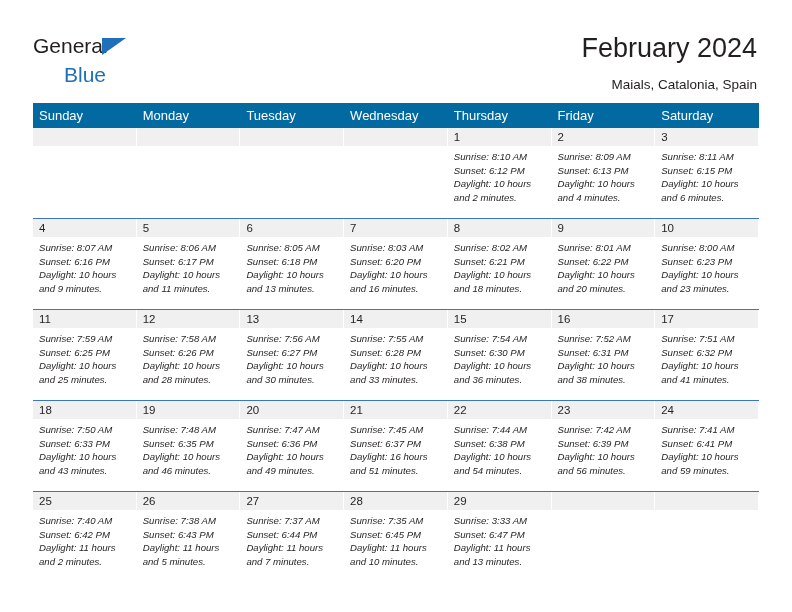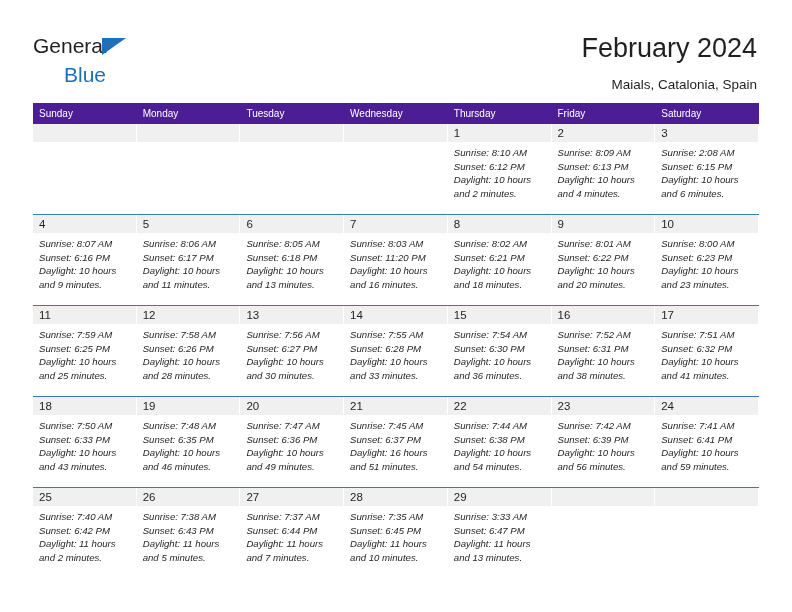--- a/index.html
+++ b/index.html
@@ -89,23 +89,23 @@
   
   .calendar {
     position: absolute;
     left: 33px;
     top: 103px;
     width: 726px;
     border-collapse: collapse;
     table-layout: fixed;
   }
   .calendar th {
-    background: #4c1d95;
+    background: #0369a1;
     color: #ffffff;
-    font-size: 10px;
+    font-size: 13px;
     font-weight: normal;
     text-align: left;
     padding: 5px 0 5px 6px;
     height: 18px;
     box-sizing: border-box;
     border: none;
   }
   .calendar td {
     width: 103.71px;
     height: 90px;
@@ -224,21 +224,21 @@
           <div class="daynum-band">2</div>
           <div class="cell-body">
             <div>Sunrise: 8:09 AM</div>
             <div>Sunset: 6:13 PM</div>
             <div class="daylight-line">Daylight: 10 hours and 4 minutes.</div>
           </div>
         </td>
         <td>
           <div class="daynum-band">3</div>
           <div class="cell-body">
-            <div>Sunrise: 2:08 AM</div>
+            <div>Sunrise: 8:11 AM</div>
             <div>Sunset: 6:15 PM</div>
             <div class="daylight-line">Daylight: 10 hours and 6 minutes.</div>
           </div>
         </td>
       </tr>
 
       <tr class="week">
         <td>
           <div class="daynum-band">4</div>
           <div class="cell-body">
@@ -260,21 +260,21 @@
           <div class="cell-body">
             <div>Sunrise: 8:05 AM</div>
             <div>Sunset: 6:18 PM</div>
             <div class="daylight-line">Daylight: 10 hours and 13 minutes.</div>
           </div>
         </td>
         <td>
           <div class="daynum-band">7</div>
           <div class="cell-body">
             <div>Sunrise: 8:03 AM</div>
-            <div>Sunset: 11:20 PM</div>
+            <div>Sunset: 6:20 PM</div>
             <div class="daylight-line">Daylight: 10 hours and 16 minutes.</div>
           </div>
         </td>
         <td>
           <div class="daynum-band">8</div>
           <div class="cell-body">
             <div>Sunrise: 8:02 AM</div>
             <div>Sunset: 6:21 PM</div>
             <div class="daylight-line">Daylight: 10 hours and 18 minutes.</div>
           </div>

